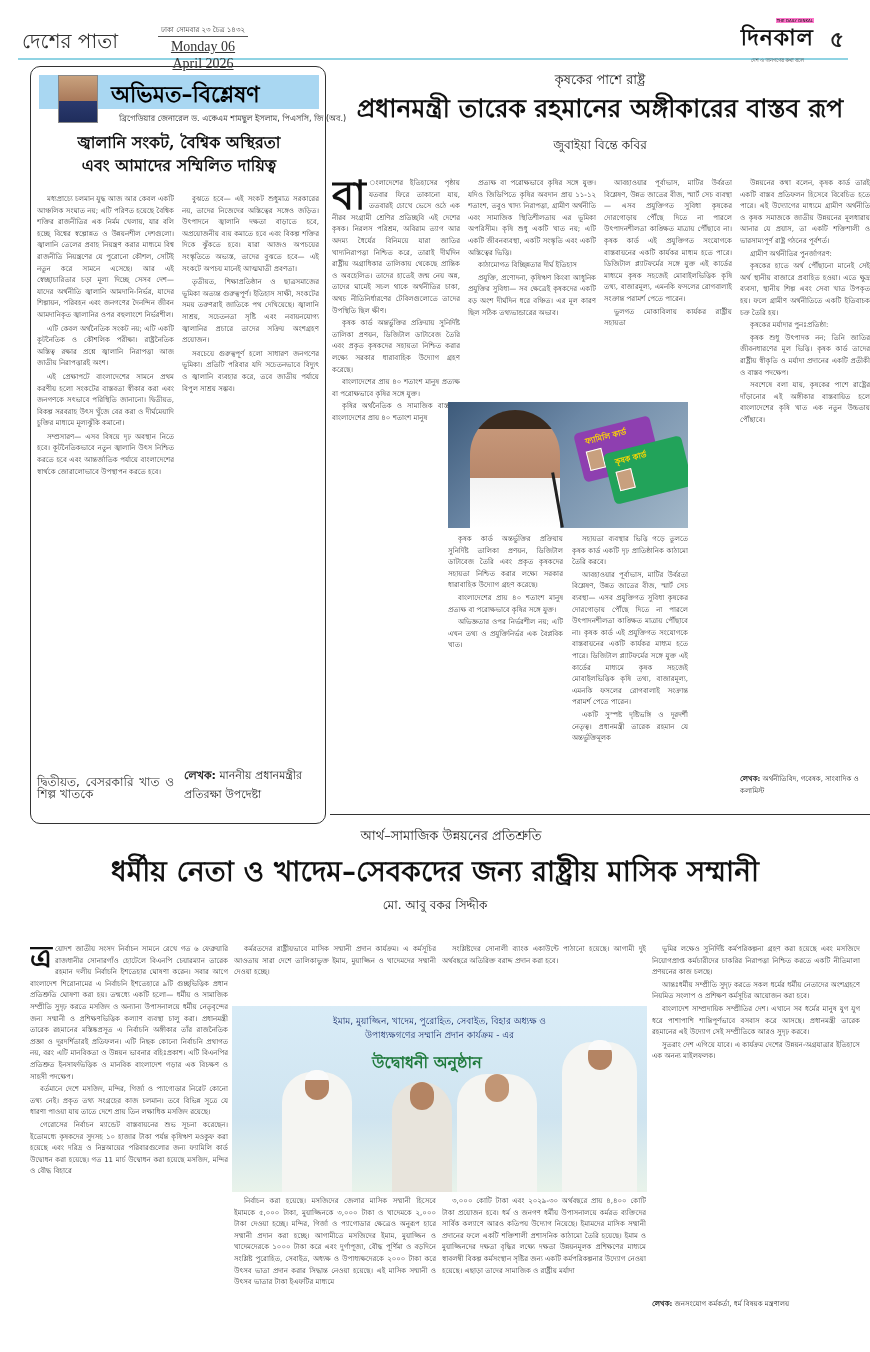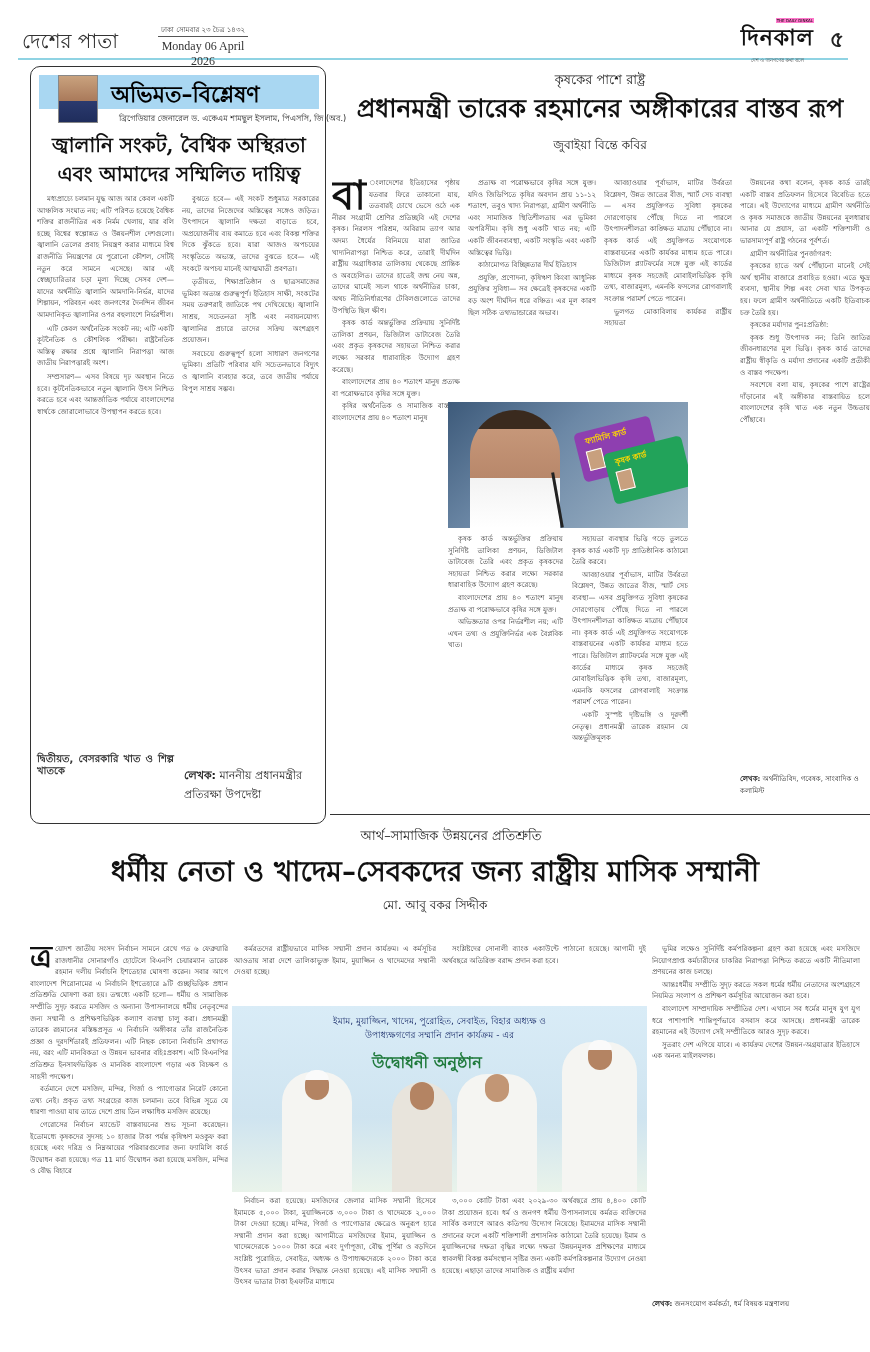--- a/index.html
+++ b/index.html
@@ -4,38 +4,38 @@
 <style>
   * { box-sizing: border-box; margin: 0; padding: 0; }
   html, body { width: 870px; height: 1352px; background: #ffffff; overflow: hidden; }
   body { position: relative; font-family: "DejaVu Sans", sans-serif; color: #222; }
 
   
   .masthead { position: absolute; left: 18px; top: 20px; width: 830px; height: 40px; border-bottom: 2px solid #8fd3e3; }
   .section-name { position: absolute; left: 4px; top: 6px; font-family: "DejaVu Serif", serif; font-size: 20px; color: #333; }
   .dateline { position: absolute; left: 140px; top: 6px; width: 90px; font-size: 7px; color: #333; text-align: center; line-height: 1.2; }
   .dateline .bn { border-bottom: 1px solid #555; padding-bottom: 2px; }
-  .dateline .en { font-family: "Liberation Serif", serif; font-size: 12px; padding-top: 2px; }
+  .dateline .en { font-family: "Liberation Serif", serif; font-size: 14px; padding-top: 2px; text-decoration: underline; }
   .logo { position: absolute; right: 34px; top: 0; text-align: center; }
   .logo .name { font-family: "DejaVu Serif", serif; font-size: 22px; font-weight: bold; color: #111; letter-spacing: 1px; }
   .logo .tag { font-size: 5px; color: #444; }
   .logo .en-tag { position: absolute; right: 0; top: -2px; font-size: 4px; color: #000; background: #f7c; padding: 0 1px; }
   .page-num { position: absolute; right: 4px; top: 2px; font-size: 22px; font-weight: bold; color: #222; }
 
   
   .opinion { position: absolute; left: 30px; top: 66px; width: 296px; height: 758px; border: 1.5px solid #333; border-radius: 10px; }
   .op-header { position: absolute; left: 8px; top: 8px; width: 280px; height: 34px; background: #a9d7f2; }
   .op-photo { position: absolute; left: 27px; top: 8px; width: 40px; height: 48px; background: linear-gradient(180deg,#c9a27e 0%,#a9795a 55%,#2b3a6e 55%,#1f2d5c 100%); border: 1px solid #888; }
   .op-kicker { position: absolute; left: 80px; top: 10px; font-family: "DejaVu Serif", serif; font-size: 22px; font-weight: bold; color: #000000; }
   .op-byline { position: absolute; left: 80px; top: 45px; font-size: 8px; color: #222; white-space: nowrap; padding-left: 8px; }
-  .op-title { position: absolute; left: 0; top: 64px; width: 296px; text-align: center; font-family: "DejaVu Serif", serif; font-size: 20px; font-weight: bold; color: #111; line-height: 1.45; }
+  .op-title { position: absolute; left: 0; top: 64px; width: 296px; text-align: center; font-family: "DejaVu Serif", serif; font-size: 16px; font-weight: bold; color: #111; line-height: 1.45; }
   .op-cols { position: absolute; left: 6px; top: 127px; width: 282px; height: 560px; display: flex; gap: 8px; }
   .op-col { flex: 1; font-size: 7px; line-height: 11.6px; color: #333; text-align: justify; overflow: hidden; }
   .op-col p { text-indent: 10px; margin-bottom: 2px; }
-  .op-footer-l { position: absolute; left: 6px; top: 686px; width: 137px; font-size: 10px; line-height: 11.6px; color: #333; text-align: justify; font-weight: bold; }
+  .op-footer-l { position: absolute; left: 6px; top: 710px; width: 137px; font-size: 12px; line-height: 11.6px; color: #333; text-align: justify; }
   .op-author { position: absolute; left: 153px; top: 700px; width: 137px; font-size: 11px; color: #222; }
   .op-author b { font-weight: bold; }
 
   
   .farm-kicker { position: absolute; left: 330px; top: 70px; width: 540px; text-align: center; font-family: "DejaVu Serif", serif; font-size: 13px; color: #222; }
   .farm-title { position: absolute; left: 330px; top: 89px; width: 540px; text-align: center; font-family: "DejaVu Serif", serif; font-size: 25px; font-weight: bold; color: #111; white-space: nowrap; }
   .farm-byline { position: absolute; left: 330px; top: 136px; width: 540px; text-align: center; font-size: 12px; color: #222; }
   .farm-body { position: absolute; left: 332px; top: 178px; width: 538px; height: 600px; }
   .fcol { position: absolute; font-size: 7px; line-height: 11.6px; color: #333; text-align: justify; overflow: hidden; }
   .fcol p { text-indent: 10px; margin-bottom: 1px; }
@@ -88,20 +88,21 @@
   <div class="op-kicker">অভিমত–বিশ্লেষণ</div>
   <div class="op-byline">ব্রিগেডিয়ার জেনারেল ড. একেএম শামছুল ইসলাম, পিএসসি, জি (অব.)</div>
   <h2 class="op-title">
     <span>জ্বালানি সংকট, বৈশ্বিক অস্থিরতা</span><br>
     <span>এবং আমাদের সম্মিলিত দায়িত্ব</span>
   </h2>
   <div class="op-cols">
     <div class="op-col">
       <p>মধ্যপ্রাচ্যে চলমান যুদ্ধ আজ আর কেবল একটি আঞ্চলিক সংঘাত নয়; এটি পরিণত হয়েছে বৈশ্বিক শক্তির রাজনীতির এক নির্মম খেলায়, যার বলি হচ্ছে বিশ্বের স্বল্পোন্নত ও উন্নয়নশীল দেশগুলো। জ্বালানি তেলের প্রবাহ নিয়ন্ত্রণ করার মাধ্যমে বিশ্ব রাজনীতি নিয়ন্ত্রণের যে পুরোনো কৌশল, সেটিই নতুন করে সামনে এসেছে। আর এই স্বেচ্ছাচারিতার চড়া মূল্য দিচ্ছে সেসব দেশ— যাদের অর্থনীতি জ্বালানি আমদানি-নির্ভর, যাদের শিল্পায়ন, পরিবহন এবং জনগণের দৈনন্দিন জীবন আমদানিকৃত জ্বালানির ওপর বহুলাংশে নির্ভরশীল।</p>
       <p>এটি কেবল অর্থনৈতিক সংকট নয়; এটি একটি কূটনৈতিক ও কৌশলিক পরীক্ষা। রাষ্ট্রনৈতিক অস্তিত্ব রক্ষার প্রশ্নে জ্বালানি নিরাপত্তা আজ জাতীয় নিরাপত্তারই অংশ।</p>
+      <p>এই প্রেক্ষাপটে বাংলাদেশের সামনে প্রথম করণীয় হলো সংকটের বাস্তবতা স্বীকার করা এবং জনগণকে সৎভাবে পরিস্থিতি জানানো। দ্বিতীয়ত, বিকল্প সরবরাহ উৎস খুঁজে বের করা ও দীর্ঘমেয়াদি চুক্তির মাধ্যমে মূল্যঝুঁকি কমানো।</p>
       <p>সম্প্রসারণ— এসব বিষয়ে দৃঢ় অবস্থান নিতে হবে। কূটনৈতিকভাবে নতুন জ্বালানি উৎস নিশ্চিত করতে হবে এবং আন্তর্জাতিক পর্যায়ে বাংলাদেশের স্বার্থকে জোরালোভাবে উপস্থাপন করতে হবে।</p>
     </div>
     <div class="op-col">
       <p>বুঝতে হবে— এই সংকট শুধুমাত্র সরকারের নয়, তাদের নিজেদের অস্তিত্বের সঙ্গেও জড়িত। উৎপাদনে জ্বালানি দক্ষতা বাড়াতে হবে, অপ্রয়োজনীয় ব্যয় কমাতে হবে এবং বিকল্প শক্তির দিকে ঝুঁকতে হবে। যারা আজও অপচয়ের সংস্কৃতিতে অভ্যস্ত, তাদের বুঝতে হবে— এই সংকটে অপচয় মানেই আত্মঘাতী প্রবণতা।</p>
       <p>তৃতীয়ত, শিক্ষাপ্রতিষ্ঠান ও ছাত্রসমাজের ভূমিকা অত্যন্ত গুরুত্বপূর্ণ। ইতিহাস সাক্ষী, সংকটের সময় তরুণরাই জাতিকে পথ দেখিয়েছে। জ্বালানি সাশ্রয়, সচেতনতা সৃষ্টি এবং নবায়নযোগ্য জ্বালানির প্রচারে তাদের সক্রিয় অংশগ্রহণ প্রয়োজন।</p>
       <p>সবচেয়ে গুরুত্বপূর্ণ হলো সাধারণ জনগণের ভূমিকা। প্রতিটি পরিবার যদি সচেতনভাবে বিদ্যুৎ ও জ্বালানি ব্যবহার করে, তবে জাতীয় পর্যায়ে বিপুল সাশ্রয় সম্ভব।</p>
     </div>
   </div>
   <div class="op-footer-l">দ্বিতীয়ত, বেসরকারি খাত ও শিল্প খাতকে</div>
   <div class="op-author">

